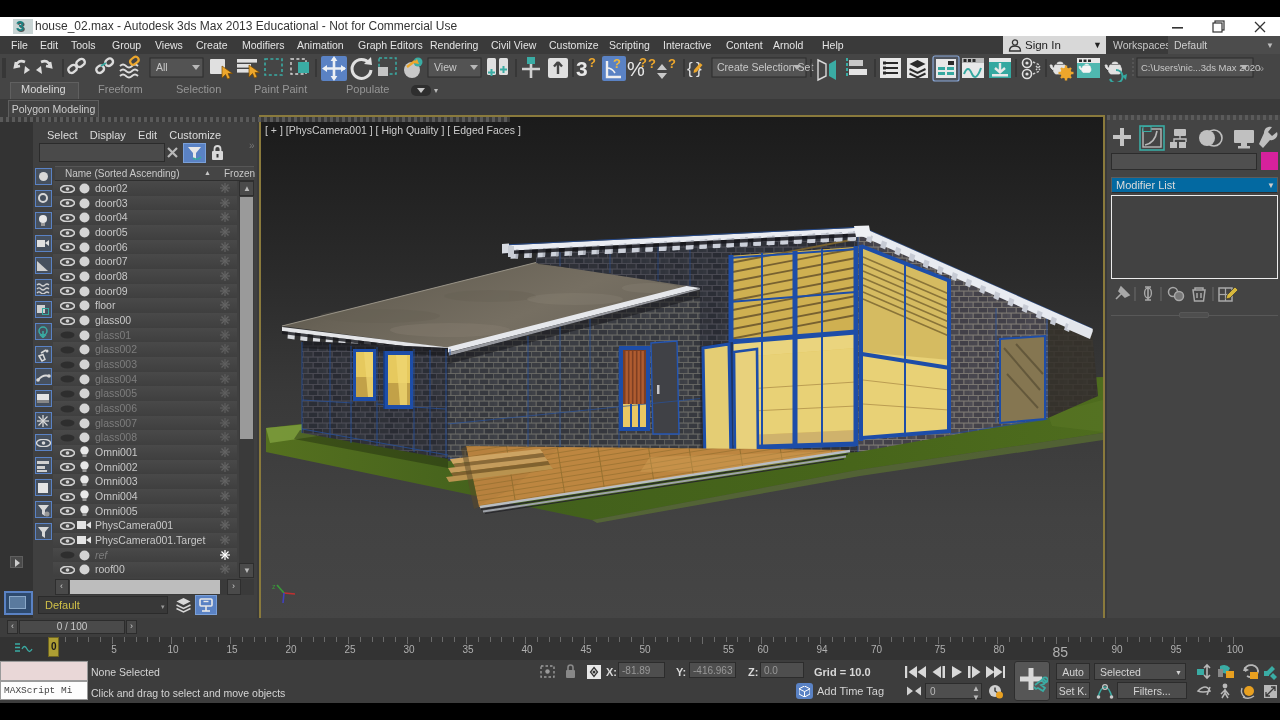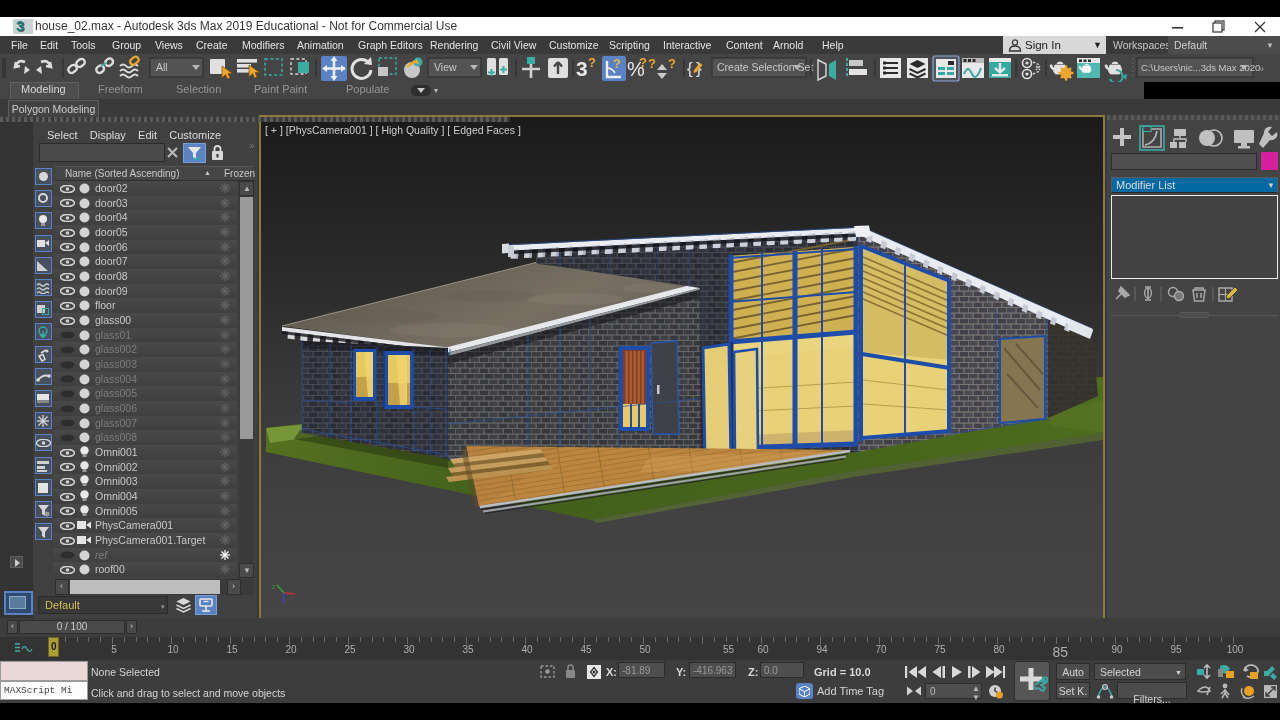--- a/index.html
+++ b/index.html
@@ -3,21 +3,21 @@
 *{margin:0;padding:0;box-sizing:border-box}
 html,body{width:1280px;height:720px;overflow:hidden;background:#000;font-family:"Liberation Sans",sans-serif}
 .abs{position:absolute}
 #page{position:relative;width:1280px;height:720px}
 
 #titlebar{left:0;top:17px;width:1280px;height:19px;background:#fff;color:#333}
 #titletext{left:47px;top:2px;font-size:12.5px;color:#333}
 #menubar{left:0;top:36px;width:1280px;height:18px;background:#3a3a3a}
 .mi{position:absolute;top:3px;font-size:10.5px;color:#e4e4e4}
 #toolbar{left:0;top:54px;width:1280px;height:28px;background:#454545}
-#ribbontabs{left:0;top:82px;width:1144px;height:17px;background:#454545}
+#ribbontabs{left:0;top:82px;width:1280px;height:17px;background:#454545}
 .rtab{position:absolute;top:1px;font-size:11px;color:#969696}
 #polymod{left:0;top:99px;width:1280px;height:18px;background:#3a3a3a}
 #pmtab{left:8px;top:1px;width:90px;height:17px;background:#434343;border:1px solid #5e5e5e;border-bottom:none;color:#cccccc;font-size:10.5px;text-align:center;line-height:16px}
 #wavy{left:0;top:117px;width:510px;height:5px;background:repeating-linear-gradient(90deg,#5a5a5a 0 3px,#3a3a3a 3px 6px)}
 
 #mainbg{left:0;top:117px;width:1280px;height:543px;background:#3a3a3a}
 #leftstrip{left:0;top:117px;width:33px;height:543px;background:#333}
 
 #sexp{left:33px;top:122px;width:224px;height:496px;background:#404040}
 #sxlist{left:14px;top:59px;width:192px;height:397px;background:#414141}
@@ -42,21 +42,21 @@
 <svg class="abs" style="left:1172px;top:7px" width="20" height="8">
         <rect x="0" y="3" width="11" height="1.6" fill="#333"></rect>
       </svg>
 <svg class="abs" style="left:1212px;top:3px" width="14" height="14">
         <rect x="3" y="1" width="9" height="9" fill="none" stroke="#333" stroke-width="1.2"></rect>
         <rect x="1" y="3" width="9" height="9" fill="#fff" stroke="#333" stroke-width="1.2"></rect>
       </svg>
 <svg class="abs" style="left:1253px;top:3px" width="14" height="14">
         <path d="M2 2 L12 12 M12 2 L2 12" stroke="#333" stroke-width="1.3"></path>
       </svg>
-<div class="abs" id="titletext" style="left:35px;font-size:12px">house_02.max - Autodesk 3ds Max 2019 Educational - Not for Commercial Use</div>
+<div class="abs" id="titletext" style="left:35px;font-size:12px">house_02.max - Autodesk 3ds Max 2013 Educational - Not for Commercial Use</div>
     </div>
 <div class="abs" id="menubar">
 <span class="mi" style="left:11px">File</span>
       <span class="mi" style="left:40px">Edit</span>
       <span class="mi" style="left:71px">Tools</span>
       <span class="mi" style="left:112px">Group</span>
       <span class="mi" style="left:155px">Views</span>
       <span class="mi" style="left:196px">Create</span>
       <span class="mi" style="left:242px">Modifiers</span>
       <span class="mi" style="left:297px">Animation</span>
@@ -1417,21 +1417,21 @@
 <span class="abs" style="left:281.0px;top:7px;width:20px;text-align:center;font-size:10px;color:#b0b0b0">20</span>
 <span class="abs" style="left:340.0px;top:7px;width:20px;text-align:center;font-size:10px;color:#b0b0b0">25</span>
 <span class="abs" style="left:399.0px;top:7px;width:20px;text-align:center;font-size:10px;color:#b0b0b0">30</span>
 <span class="abs" style="left:458.0px;top:7px;width:20px;text-align:center;font-size:10px;color:#b0b0b0">35</span>
 <span class="abs" style="left:517.0px;top:7px;width:20px;text-align:center;font-size:10px;color:#b0b0b0">40</span>
 <span class="abs" style="left:576.0px;top:7px;width:20px;text-align:center;font-size:10px;color:#b0b0b0">45</span>
 <span class="abs" style="left:635.0px;top:7px;width:20px;text-align:center;font-size:10px;color:#b0b0b0">50</span>
 <span class="abs" style="left:714px;top:7px;width:20px;text-align:right;font-size:10px;color:#b0b0b0">55</span>
 <span class="abs" style="left:753.0px;top:7px;width:20px;text-align:center;font-size:10px;color:#b0b0b0">60</span>
 <span class="abs" style="left:812.0px;top:7px;width:20px;text-align:center;font-size:10px;color:#b0b0b0">94</span>
-<span class="abs" style="left:871.0px;top:7px;width:20px;text-align:center;font-size:10px;color:#b0b0b0">70</span>
+<span class="abs" style="left:871.0px;top:7px;width:20px;font-size:10px;color:#b0b0b0">70</span>
 <span class="abs" style="left:930.0px;top:7px;width:20px;text-align:center;font-size:10px;color:#b0b0b0">75</span>
 <span class="abs" style="left:989.0px;top:7px;width:20px;text-align:center;font-size:10px;color:#b0b0b0">80</span>
 <span class="abs" style="left:1048.0px;top:7px;width:20px;text-align:right;font-size:14px;color:#b0b0b0">85</span>
 <span class="abs" style="left:1107.0px;top:7px;width:20px;text-align:center;font-size:10px;color:#b0b0b0">90</span>
 <span class="abs" style="left:1166.0px;top:7px;width:20px;text-align:center;font-size:10px;color:#b0b0b0">95</span>
 <span class="abs" style="left:1225.0px;top:7px;width:20px;text-align:center;font-size:10px;color:#b0b0b0">100</span>
 <svg class="abs" style="left:14px;top:4px" width="22" height="14">
         <g stroke="#3aaca4" stroke-width="1.3" fill="none">
           <path d="M1 3 h5 M1 6.5 h5 M1 10 h5"></path>
           <path d="M8 8 q2.5-5 5 0 q2.5 5 5 0"></path>
@@ -1500,21 +1500,21 @@
       </svg>
 <div class="abs" style="left:1056px;top:3px;width:34px;height:17px;background:#4c4c4c;border:1px solid #2c2c2c;font-size:10.5px;color:#d4d4d4;text-align:center;padding-top:2px">Auto</div>
 <div class="abs" style="left:1056px;top:22px;width:34px;height:17px;background:#4c4c4c;border:1px solid #2c2c2c;font-size:10.5px;color:#d4d4d4;text-align:center;padding-top:2px">Set K.</div>
 <div class="abs" style="left:1094px;top:3px;width:92px;height:17px;background:#4c4c4c;border:1px solid #2c2c2c;font-size:10.5px;color:#d4d4d4;padding:2px 0 0 5px">Selected<span class="abs" style="left:80px;top:5px;font-size:7px">▼</span></div>
 <svg class="abs" style="left:1096px;top:23px" width="18" height="17">
         <path d="M2 14 q3-10 7-10 q4 0 7 10" fill="none" stroke="#3aaca4" stroke-width="1.6"></path>
         <circle cx="9" cy="4" r="2.4" fill="none" stroke="#c8c8c8" stroke-width="1.2"></circle>
         <circle cx="2.5" cy="14" r="1.8" fill="#c8c8c8"></circle>
         <circle cx="15.5" cy="14" r="1.8" fill="#c8c8c8"></circle>
       </svg>
-<div class="abs" style="left:1117px;top:22px;width:70px;height:17px;background:#4c4c4c;border:1px solid #2c2c2c;font-size:10.5px;color:#d4d4d4;text-align:center;padding-top:10px">Filters...</div>
+<div class="abs" style="left:1117px;top:22px;width:70px;height:17px;background:#4c4c4c;border:1px solid #2c2c2c;font-size:10.5px;color:#d4d4d4;text-align:center;padding-top:2px">Filters...</div>
 <svg class="abs" style="left:1196px;top:3px" width="84" height="38" viewBox="0 0 84 38">
 <g>
           <rect x="1" y="6" width="7" height="6" fill="#3aaca4"></rect>
           <path d="M11 2 v13 M8 5 l3-3 3 3 M8 12 l3 3 3-3" stroke="#b8b8b8" stroke-width="1.6" fill="none"></path>
         </g>
 <g>
           <path d="M24 3 q6-3 10 2 l-3 6 -7-2Z" fill="#3aaca4"></path>
           <rect x="30" y="8" width="8" height="7" fill="#e8a020"></rect>
           <rect x="22" y="6" width="5" height="8" fill="#888"></rect>
         </g>

